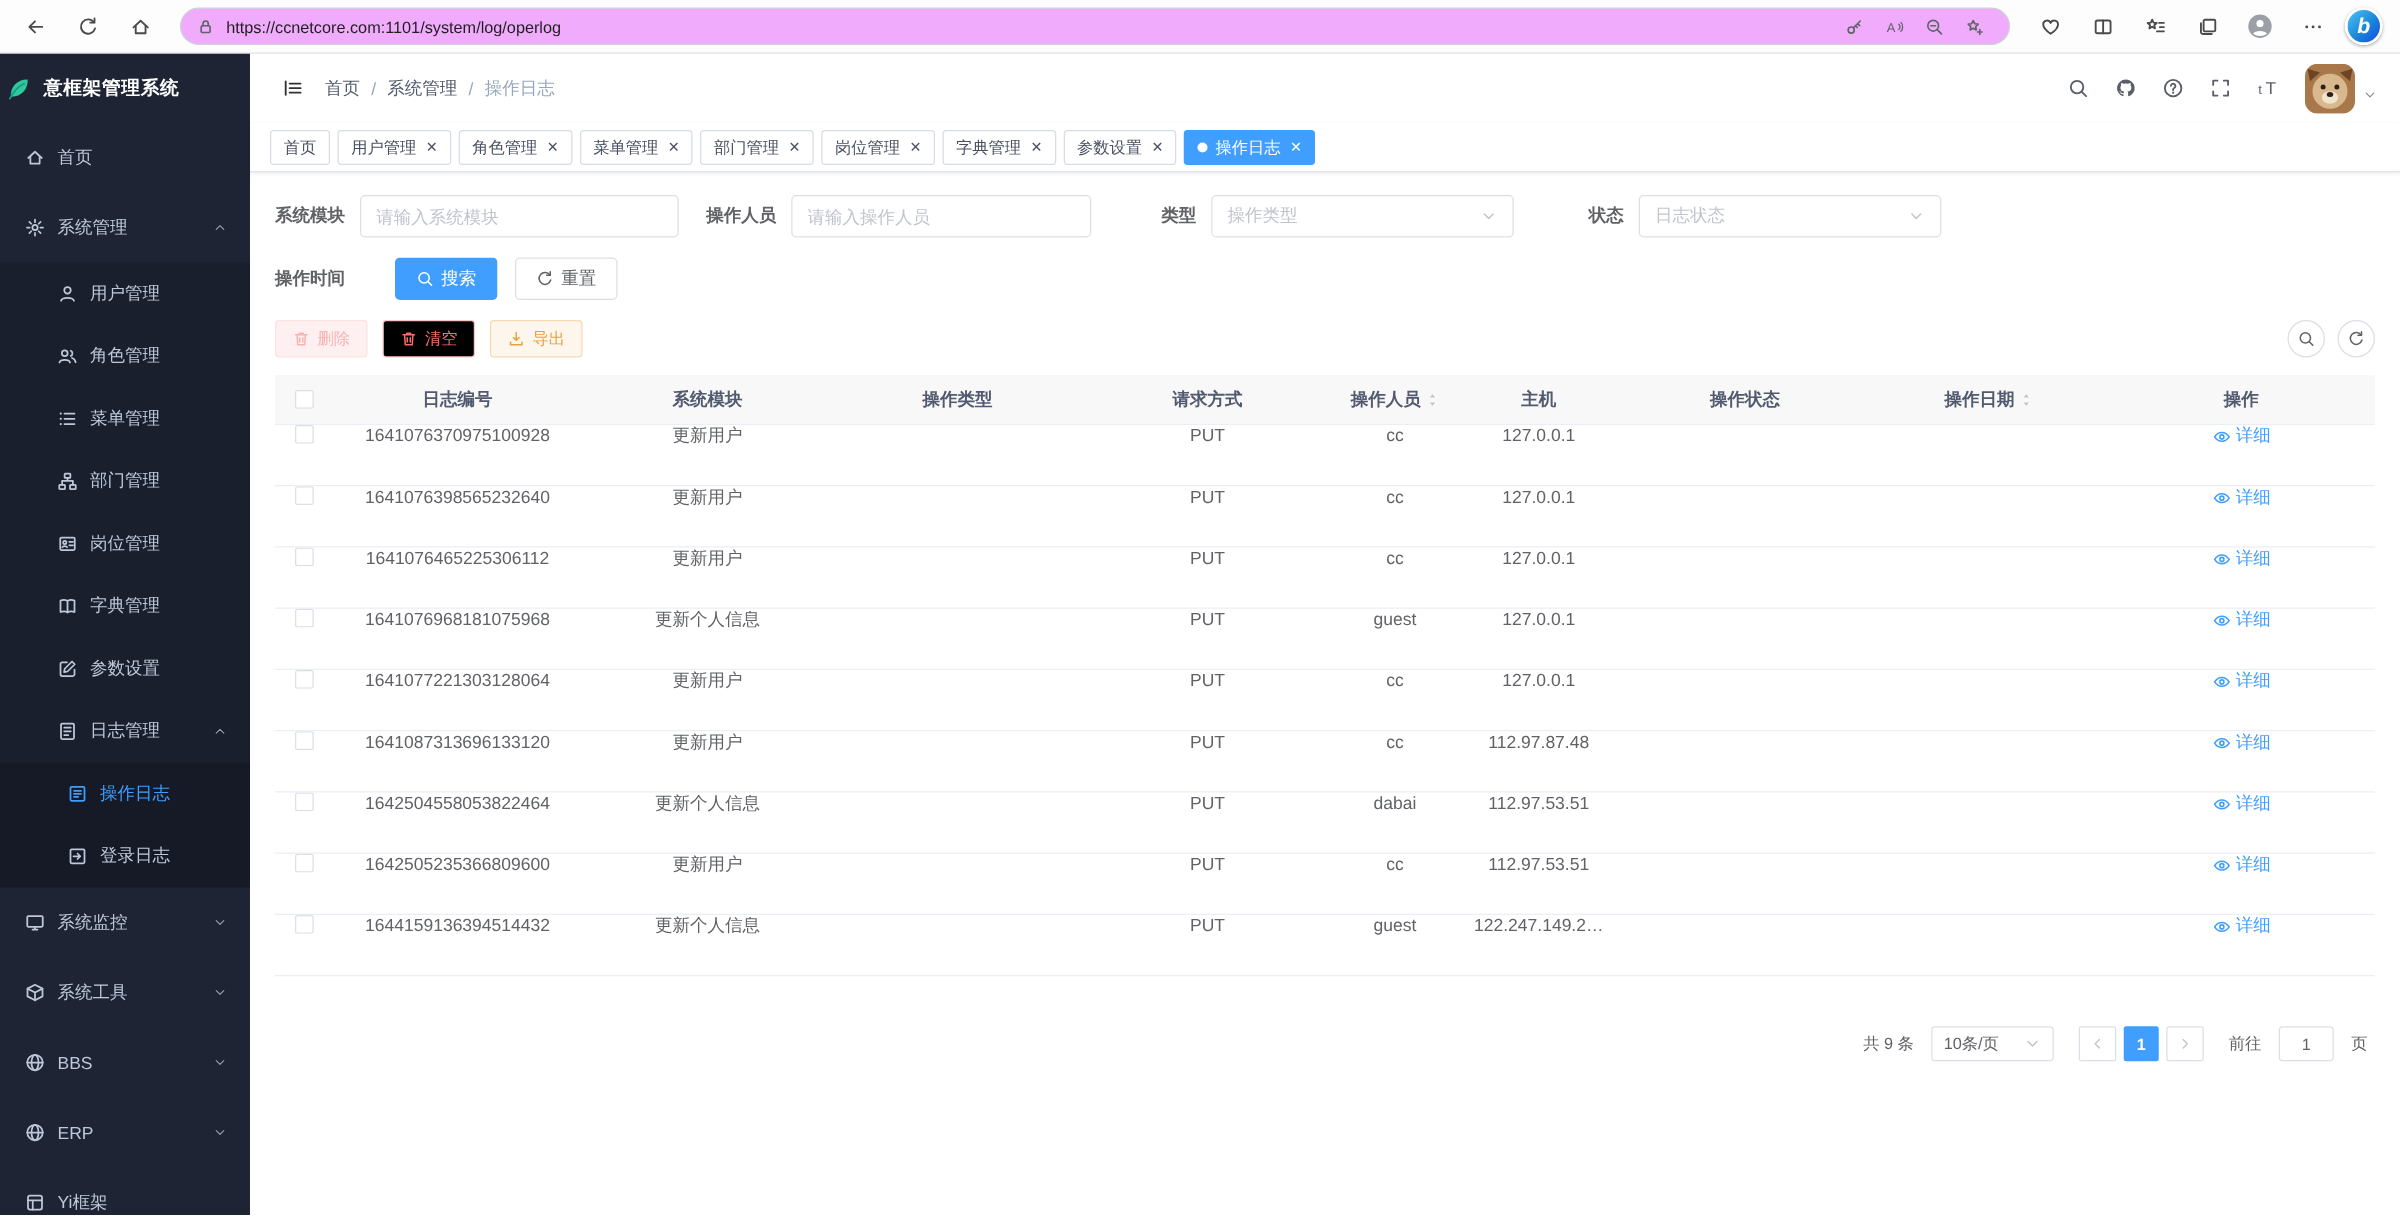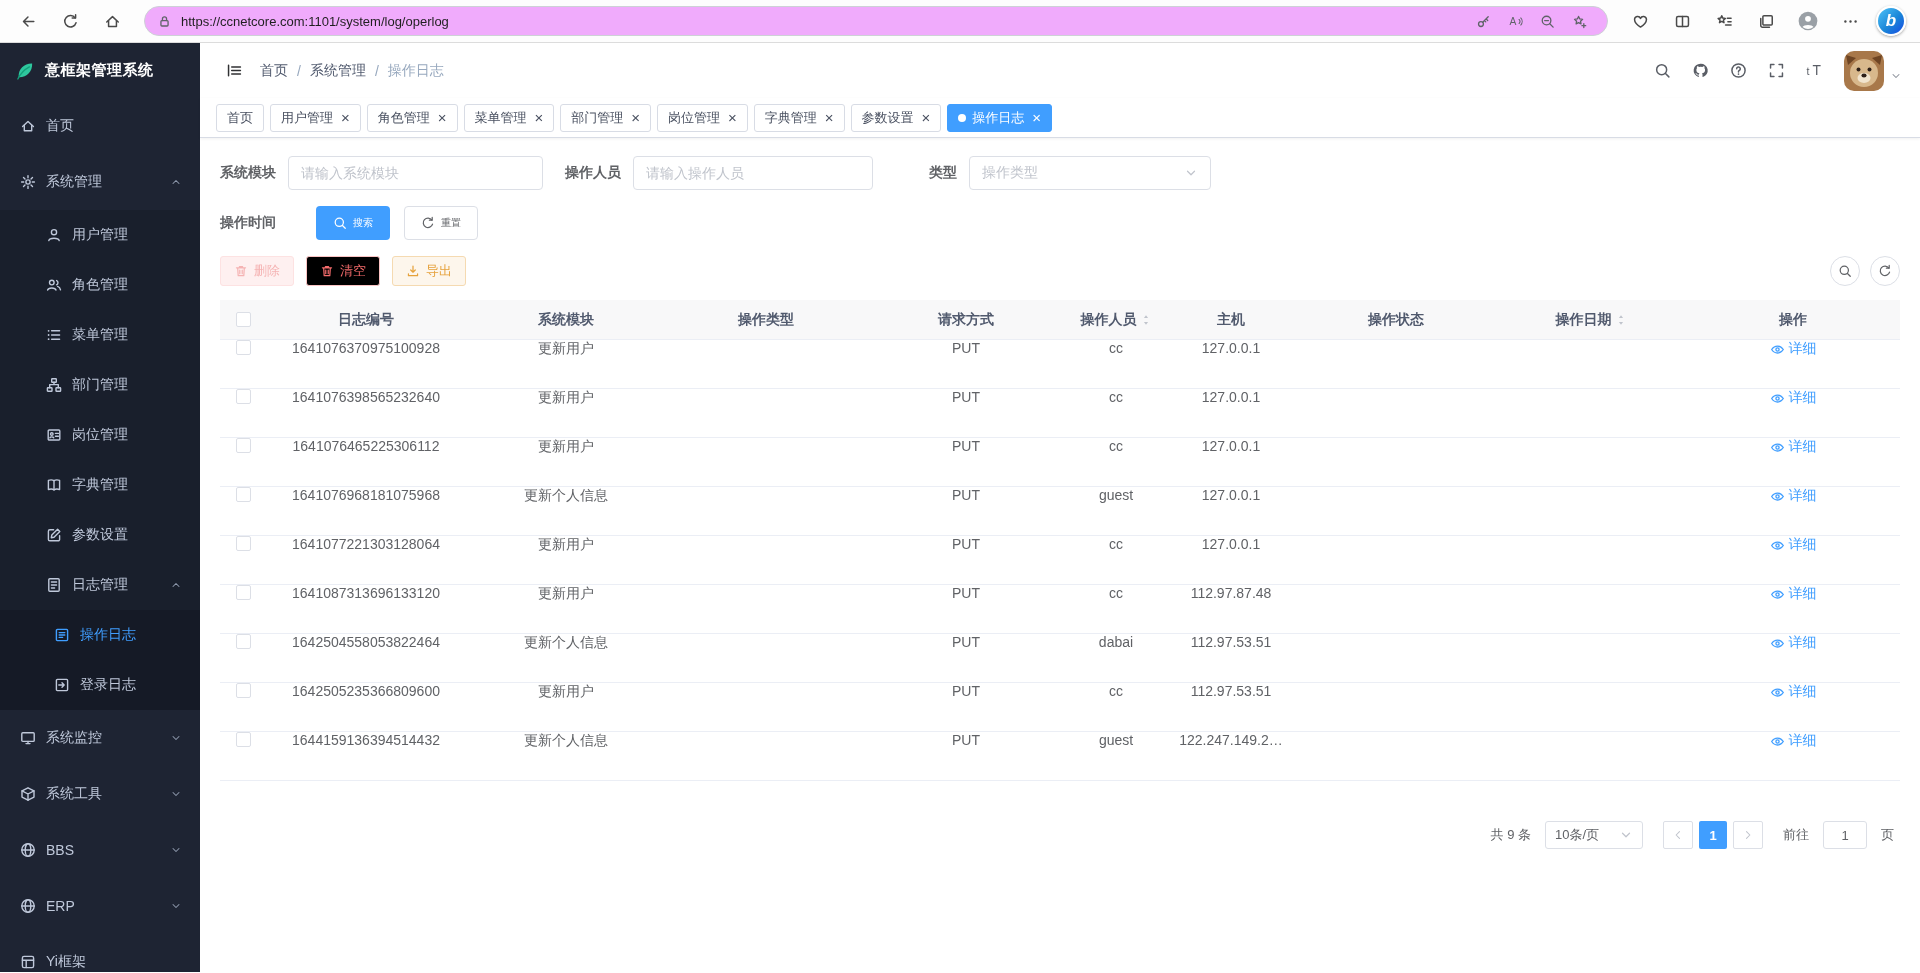--- a/index.html
+++ b/index.html
@@ -18,21 +18,21 @@
   .addr-url{font-size:13px;color:#1f1f1f;margin-left:9px;flex:1;white-space:nowrap;overflow:hidden}
   .addr-ic{width:32px;height:28px;display:flex;align-items:center;justify-content:center;color:#5f6368;cursor:pointer}
   .bing-logo{width:30px;height:30px;border-radius:50%;margin:0 6px 0 4px;
     background:linear-gradient(135deg,#4fc3f7 0%,#1a86d8 55%,#174ae4 100%);
     color:#fff;display:flex;align-items:center;justify-content:center;font-weight:bold;font-style:italic;font-size:17px;
     border:2px solid #fff;box-shadow:0 1px 3px rgba(0,0,0,.35);cursor:pointer}
 
   
   .app{display:flex;height:929px}
   .sidebar{width:200px;background:#1e2433;flex-shrink:0;overflow:hidden;display:flex;flex-direction:column}
-  .logo-row{height:55px;display:flex;align-items:center;padding-left:14px;gap:9px;flex-shrink:0}
+  .logo-row{height:55px;display:flex;align-items:center;padding-left:4px;gap:9px;flex-shrink:0}
   .logo-icon{width:22px;height:22px}
   .logo-title{color:#fff;font-size:15px;font-weight:bold;letter-spacing:.5px;white-space:nowrap}
   .menu{flex:1;overflow:hidden}
   .menu-item{display:flex;align-items:center;color:#bfc8da;font-size:14px;cursor:pointer;white-space:nowrap}
   .menu-item .mi-icon{width:16px;height:16px;margin-right:10px}
   .menu-item .mi-arrow{margin-left:auto;color:#8e99ad}
   .lvl0{height:56px;padding:0 18px 0 20px}
   .lvl1{height:50px;padding:0 18px 0 46px;background:#191f2c}
   .lvl2{height:50px;padding:0 18px 0 54px;background:#151a26}
   .menu-item.active{color:#409eff}
@@ -66,21 +66,21 @@
   input.finput{display:inline-block;outline:none}
   input.finput::placeholder{color:#c0c4cc}
   .w255{width:255px}.w240{width:240px}.w242{width:242px}
   .fselect{justify-content:space-between;cursor:pointer}
   .fselect .ph,.fdate .ph{color:#c0c4cc}
   .fselect .chev{color:#c0c4cc}
   .fdate{width:236px;gap:12px;cursor:pointer}
   .fdate .cal{color:#c0c4cc}
   .fdate .dsep{color:#606266}
   .btn-group{display:flex;gap:14px;align-items:center}
-  .btn{height:34px;border-radius:4px;display:inline-flex;align-items:center;gap:6px;padding:0 16px;font-size:10px;
+  .btn{height:34px;border-radius:4px;display:inline-flex;align-items:center;gap:6px;padding:0 16px;font-size:14px;
     border:1px solid transparent;cursor:pointer;background:#fff;font-family:inherit}
   .btn-primary{background:#409eff;color:#fff}
   .btn-plain{border-color:#dcdfe6;color:#606266}
   .btnrow{display:flex;gap:12px;margin-bottom:14px;align-items:center}
   .btn-sm{height:30px;padding:0 13px;font-size:13px;border-radius:3px}
   .btn-danger-disabled{background:#fef0f0;border-color:#fde2e2;color:#f5b3b3;cursor:not-allowed}
   .btn-danger-plain{background:#000000;border-color:#fbc4c4;color:#f56c6c}
   .btn-warning-plain{background:#fdf6ec;border-color:#f5dab1;color:#e6a23c}
   .btnrow-right{margin-left:auto;display:flex;gap:10px}
   .mini-btn{width:30px;height:30px;border-radius:50%;border:1px solid #dcdfe6;background:#fff;color:#606266;
@@ -559,20 +559,31 @@
           <input class="finput w255" placeholder="请输入系统模块" style="">
         </div>
         <div class="fgroup g2">
           <span class="flabel">操作人员</span>
           <input class="finput w240" placeholder="请输入操作人员" style="">
         </div>
         <div class="fgroup g3">
           <span class="flabel">类型</span>
           <div class="finput fselect w242">
             <span class="ph">操作类型</span>
+            <span class="i14 chev" data-icon="chevron-down">
+                <svg viewBox="0 0 16 16">
+                  <path d="m4 6 4 4 4-4"></path>
+                </svg>
+              </span>
+          </div>
+        </div>
+        <div class="fgroup">
+          <span class="flabel">状态</span>
+          <div class="finput fselect w242">
+            <span class="ph">日志状态</span>
             <span class="i14 chev" data-icon="chevron-down">
                 <svg viewBox="0 0 16 16">
                   <path d="m4 6 4 4 4-4"></path>
                 </svg>
               </span>
           </div>
         </div>
       </div>
 
       <div class="filter-row">

